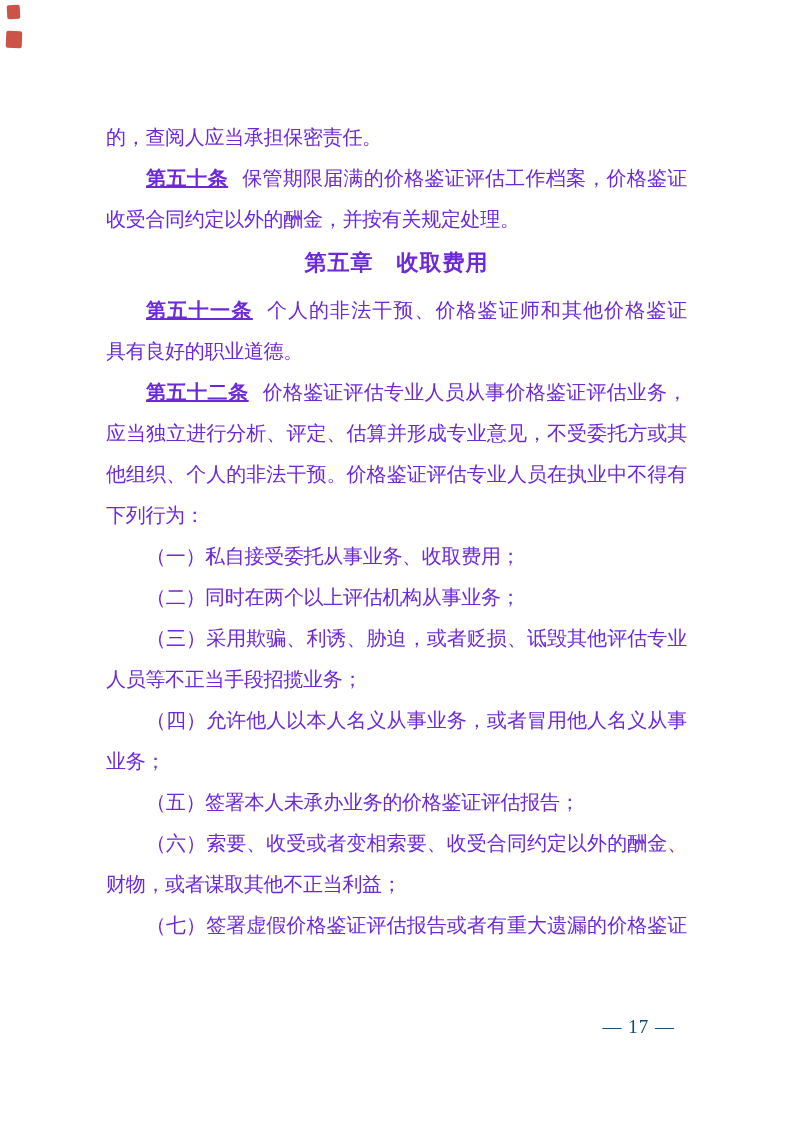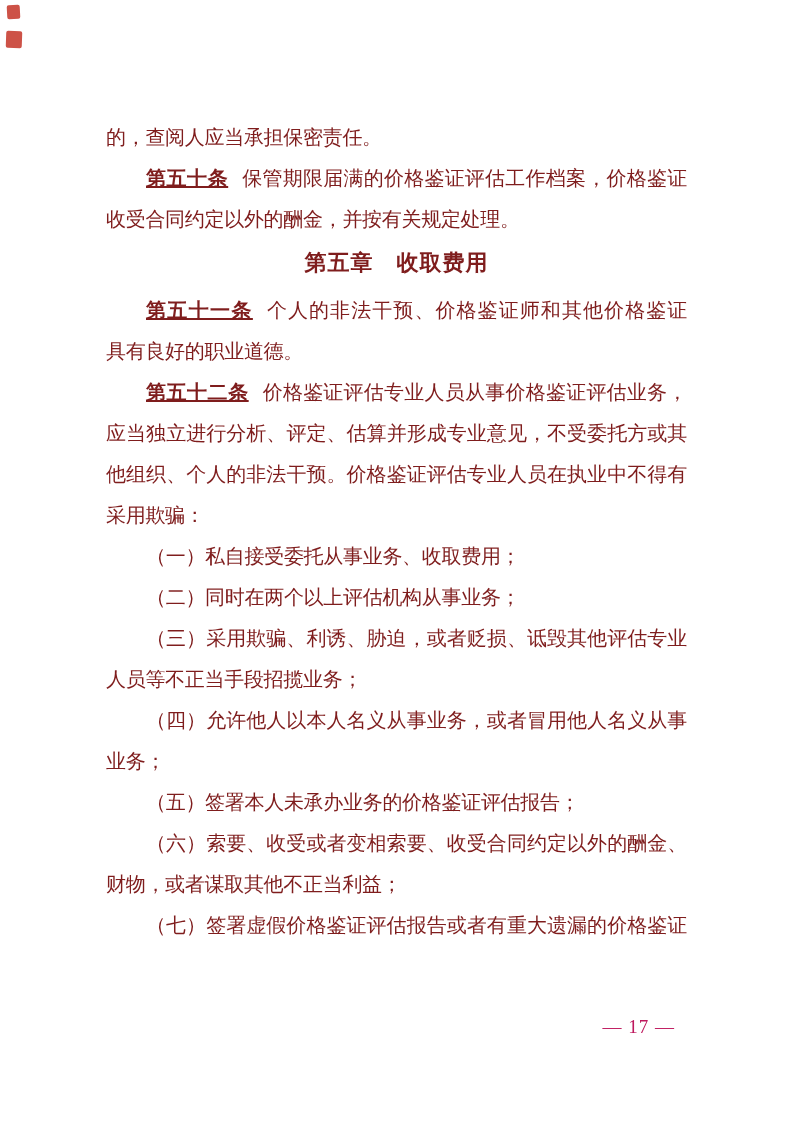--- a/index.html
+++ b/index.html
@@ -63,33 +63,33 @@
     white-space: nowrap;
   }
   .page-number {
     position: absolute;
     top: 1014px;
     right: 118px;
     height: 26px;
     line-height: 26px;
     font-size: 19px;
     letter-spacing: 1px;
-    color: #be185d;
+    color: #0c4a6e;
     white-space: nowrap;
   }
 </style>
 </head>
 <body>
 
 <div class="page">
 
   <div class="artifact a1" style="background-color: rgb(198, 58, 45);"></div>
   <div class="artifact a2" style="background-color: rgb(198, 58, 45);"></div>
 
-  <div class="content" style="color: #7f1d1d;">
+  <div class="content" style="color: #6d28d9;">
 
     <div class="line">
       <span>的，查阅人应当承担保密责任。</span>
     </div>
 
     <div class="line indent fill">
       <span class="term">第五十条</span><span>保管期限届满的价格鉴证评估工作档案，价格鉴证</span>
     </div>
 
     <div class="line">
@@ -113,21 +113,21 @@
 
     <div class="line fill">
       <span>应当独立进行分析、评定、估算并形成专业意见，不受委托方或其</span>
     </div>
 
     <div class="line fill">
       <span>他组织、个人的非法干预。价格鉴证评估专业人员在执业中不得有</span>
     </div>
 
     <div class="line">
-      <span>采用欺骗：</span>
+      <span>下列行为：</span>
     </div>
 
     <div class="line indent">
       <span>（一）私自接受委托从事业务、收取费用；</span>
     </div>
 
     <div class="line indent">
       <span>（二）同时在两个以上评估机构从事业务；</span>
     </div>
 

